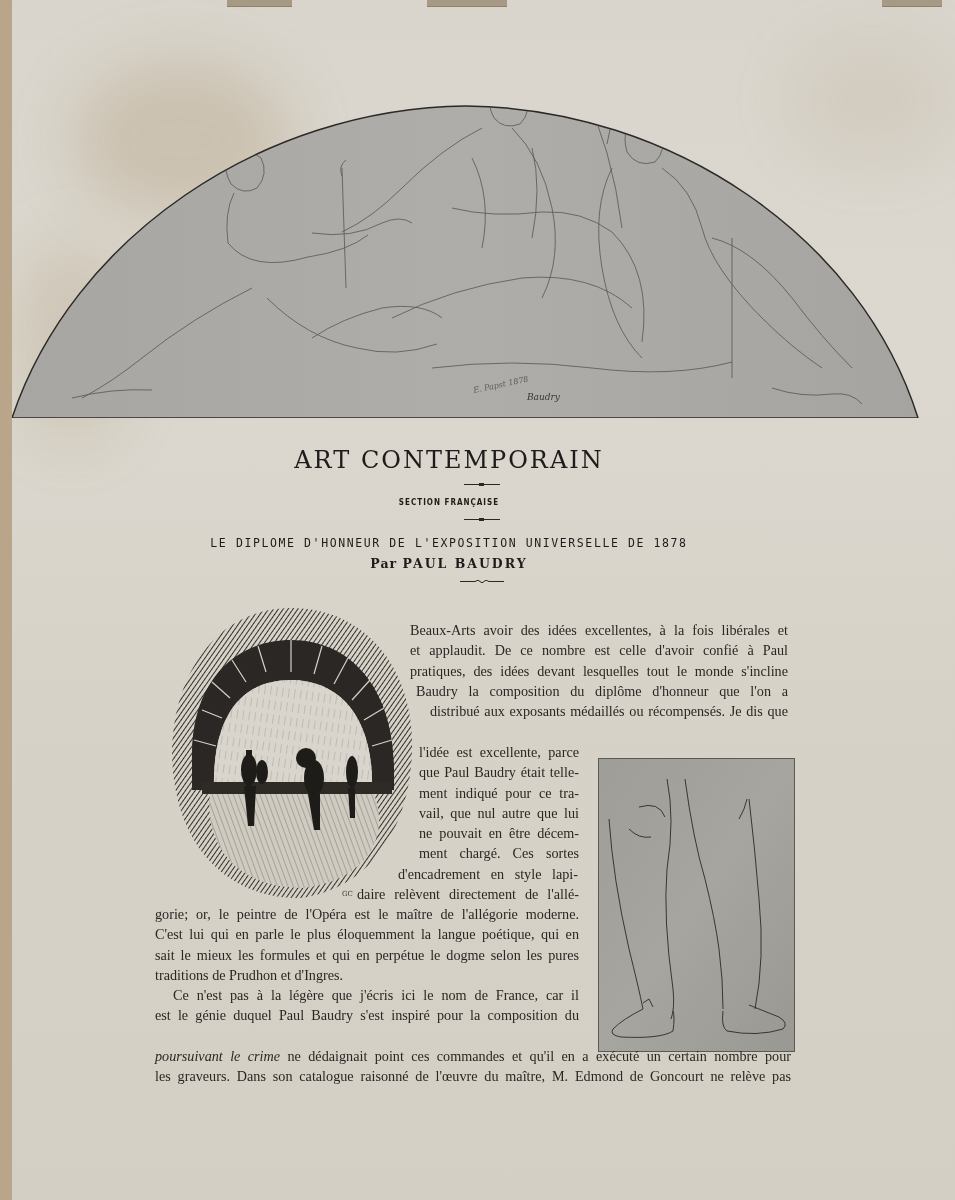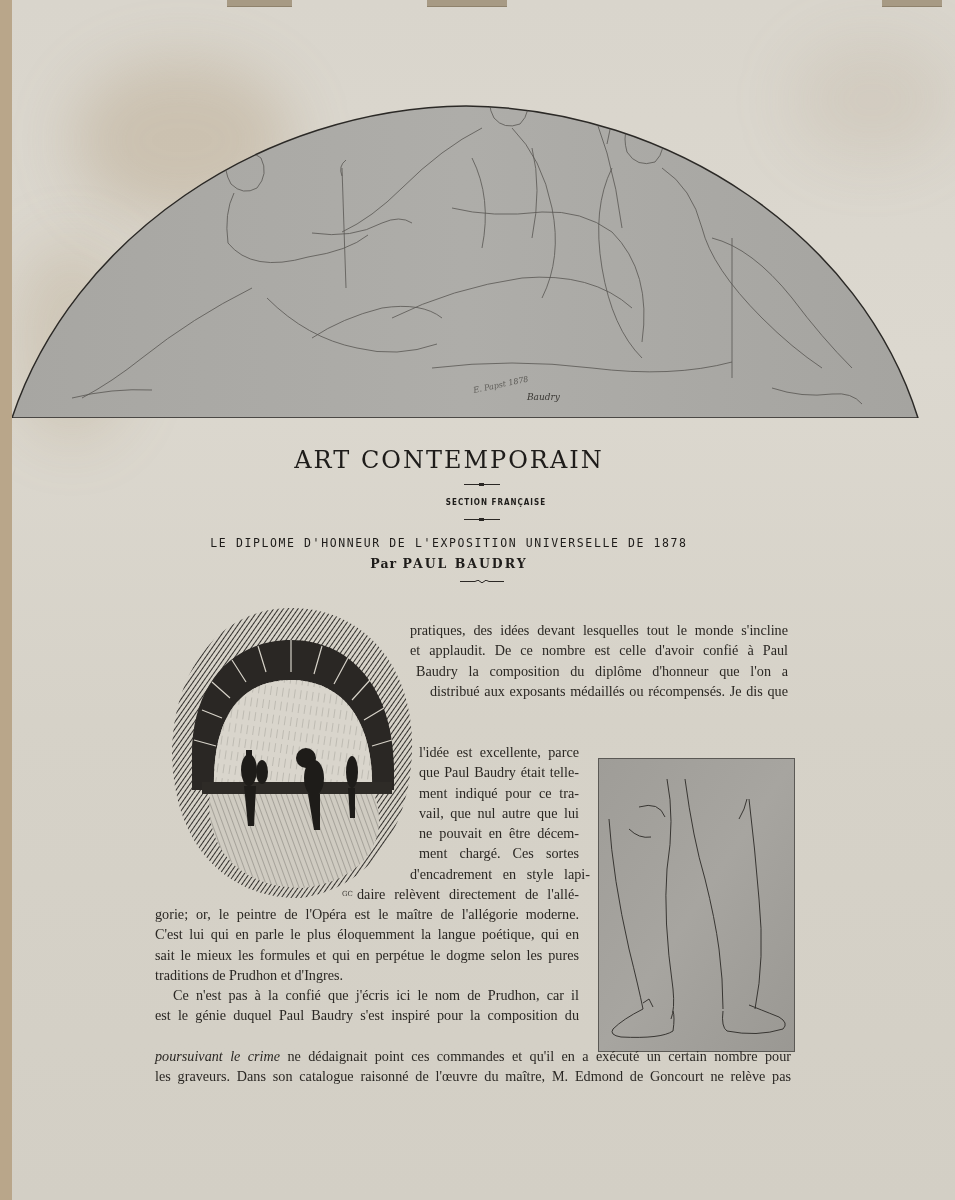--- a/index.html
+++ b/index.html
@@ -23,21 +23,21 @@
       background: #a79a84; border-bottom: 1px solid #8f826c;
     }
     .lunette {
       position: absolute; left: 0px; top: 68px; width: 908px; height: 350px;
     }
     .lunette svg { width: 100%; height: 100%; display: block; }
     .title {
       position: absolute; left: 0; width: 874px; text-align: center; color: #1e1c1a;
     }
     .t-main { top: 446px; font-family: "DejaVu Serif", serif; font-size: 24px; letter-spacing: 2px; }
-    .t-sub { top: 498px; font-family: "DejaVu Sans Condensed", "DejaVu Sans", sans-serif; font-size: 8px; font-weight: bold; letter-spacing: 1px; padding-left: 47px; }
+    .t-sub { top: 498px; font-family: "DejaVu Sans Condensed", "DejaVu Sans", sans-serif; font-size: 8px; font-weight: bold; letter-spacing: 1px; }
     .t-article { top: 536px; font-family: "DejaVu Sans Mono", monospace; font-size: 11.5px; letter-spacing: 1.6px; }
     .t-byline { top: 556px; font-family: "DejaVu Serif", serif; font-size: 12.5px; font-weight: bold; letter-spacing: 1px; }
     .t-byline .name { letter-spacing: 2px; }
     .rule { position: absolute; left: 452px; width: 36px; height: 1px; background: #2a2724; }
     .rule::after { content: ""; position: absolute; left: 15px; top: -1px; width: 5px; height: 3px; background: #2a2724; }
     .orn { position: absolute; left: 448px; top: 580px; width: 44px; height: 3px; }
     .arch-fig { position: absolute; left: 150px; top: 600px; width: 258px; height: 308px; }
     .legs-fig { position: absolute; left: 586px; top: 758px; width: 195px; height: 292px; background: #9c9a95; border: 1px solid #5b5955; }
     .body-text {
       position: absolute; color: #2a2723;
@@ -186,48 +186,49 @@
 
         <path d="M86,20 q8,60 20,100 q10,40 14,70 q4,30 4,60"></path>
         <path d="M150,40 q6,50 10,100 q6,60 -4,110"></path>
         <path d="M124,252 q-2,16 4,20 q30,6 56,-2 q6,-6 -4,-12 q-20,-8 -30,-12"></path>
         <path d="M140,60 q6,-10 8,-20"></path>
       </g>
     </svg>
   </div>
 
   <div class="body-text" style="left:398px; top:620px; width:378px;">
+    <span class="line">Beaux-Arts avoir des idées excellentes, à la fois libérales et</span>
+    <span class="line">et applaudit. De ce nombre est celle d'avoir confié à Paul</span>
     <span class="line">pratiques, des idées devant lesquelles tout le monde s'incline</span>
-    <span class="line">et applaudit. De ce nombre est celle d'avoir confié à Paul</span>
     <span class="line" style="padding-left:6px;">Baudry la composition du diplôme d'honneur que l'on a</span>
     <span class="line" style="padding-left:20px;">distribué aux exposants médaillés ou récompensés. Je dis que</span>
   </div>
 
   <div class="body-text" style="left:407px; top:742px; width:160px;">
     <span class="line">l'idée est excellente, parce</span>
     <span class="line">que Paul Baudry était telle-</span>
     <span class="line">ment indiqué pour ce tra-</span>
     <span class="line">vail, que nul autre que lui</span>
     <span class="line">ne pouvait en être décem-</span>
     <span class="line">ment chargé. Ces sortes</span>
   </div>
 
-  <div class="body-text" style="left:386px; top:864px; width:180px;margin-left:12px;">
+  <div class="body-text" style="left:386px; top:864px; width:180px;">
     <span class="line">d'encadrement en style lapi-</span>
   </div>
   <div class="body-text" style="left:345px; top:884px; width:222px;">
     <span class="line">daire relèvent directement de l'allé-</span>
   </div>
 
   <div class="body-text" style="left:143px; top:904px; width:424px;">
     <span class="line">gorie; or, le peintre de l'Opéra est le maître de l'allégorie moderne.</span>
     <span class="line">C'est lui qui en parle le plus éloquemment la langue poétique, qui en</span>
     <span class="line">sait le mieux les formules et qui en perpétue le dogme selon les pures</span>
     <span class="line last">traditions de Prudhon et d'Ingres.</span>
-    <span class="line" style="padding-left:18px;">Ce n'est pas à la confié que j'écris ici le nom de Prudhon, car il</span>
+    <span class="line" style="padding-left:18px;">Ce n'est pas à la légère que j'écris ici le nom de France, car il</span>
     <span class="line">est le génie duquel Paul Baudry s'est inspiré pour la composition du</span>
   </div>
 
   <div class="body-text" style="left:143px; top:1046px; width:636px;">
     <span class="line"><em>poursuivant le crime</em><span> ne dédaignait point ces commandes et qu'il en a exécuté un certain nombre pour</span></span>
     <span class="line">les graveurs. Dans son catalogue raisonné de l'œuvre du maître, M. Edmond de Goncourt ne relève pas</span>
   </div>
 </div>
 
 </body></html>

